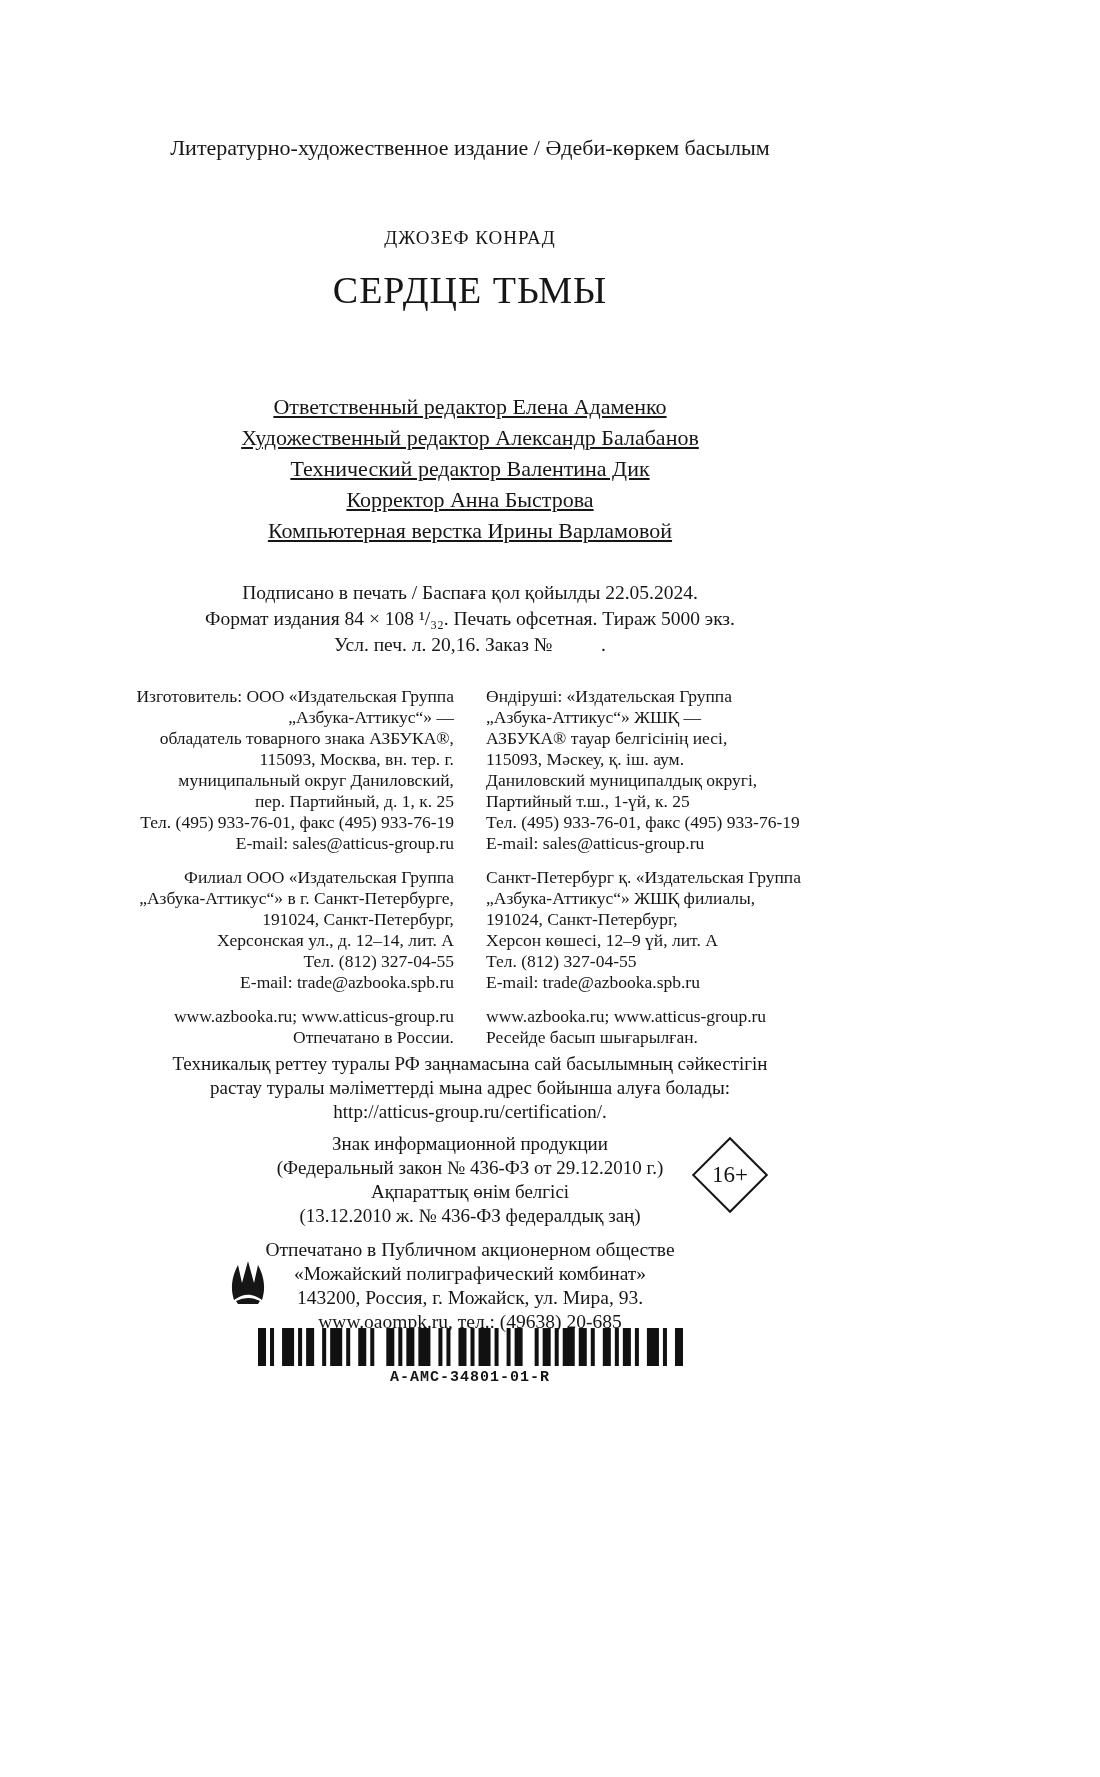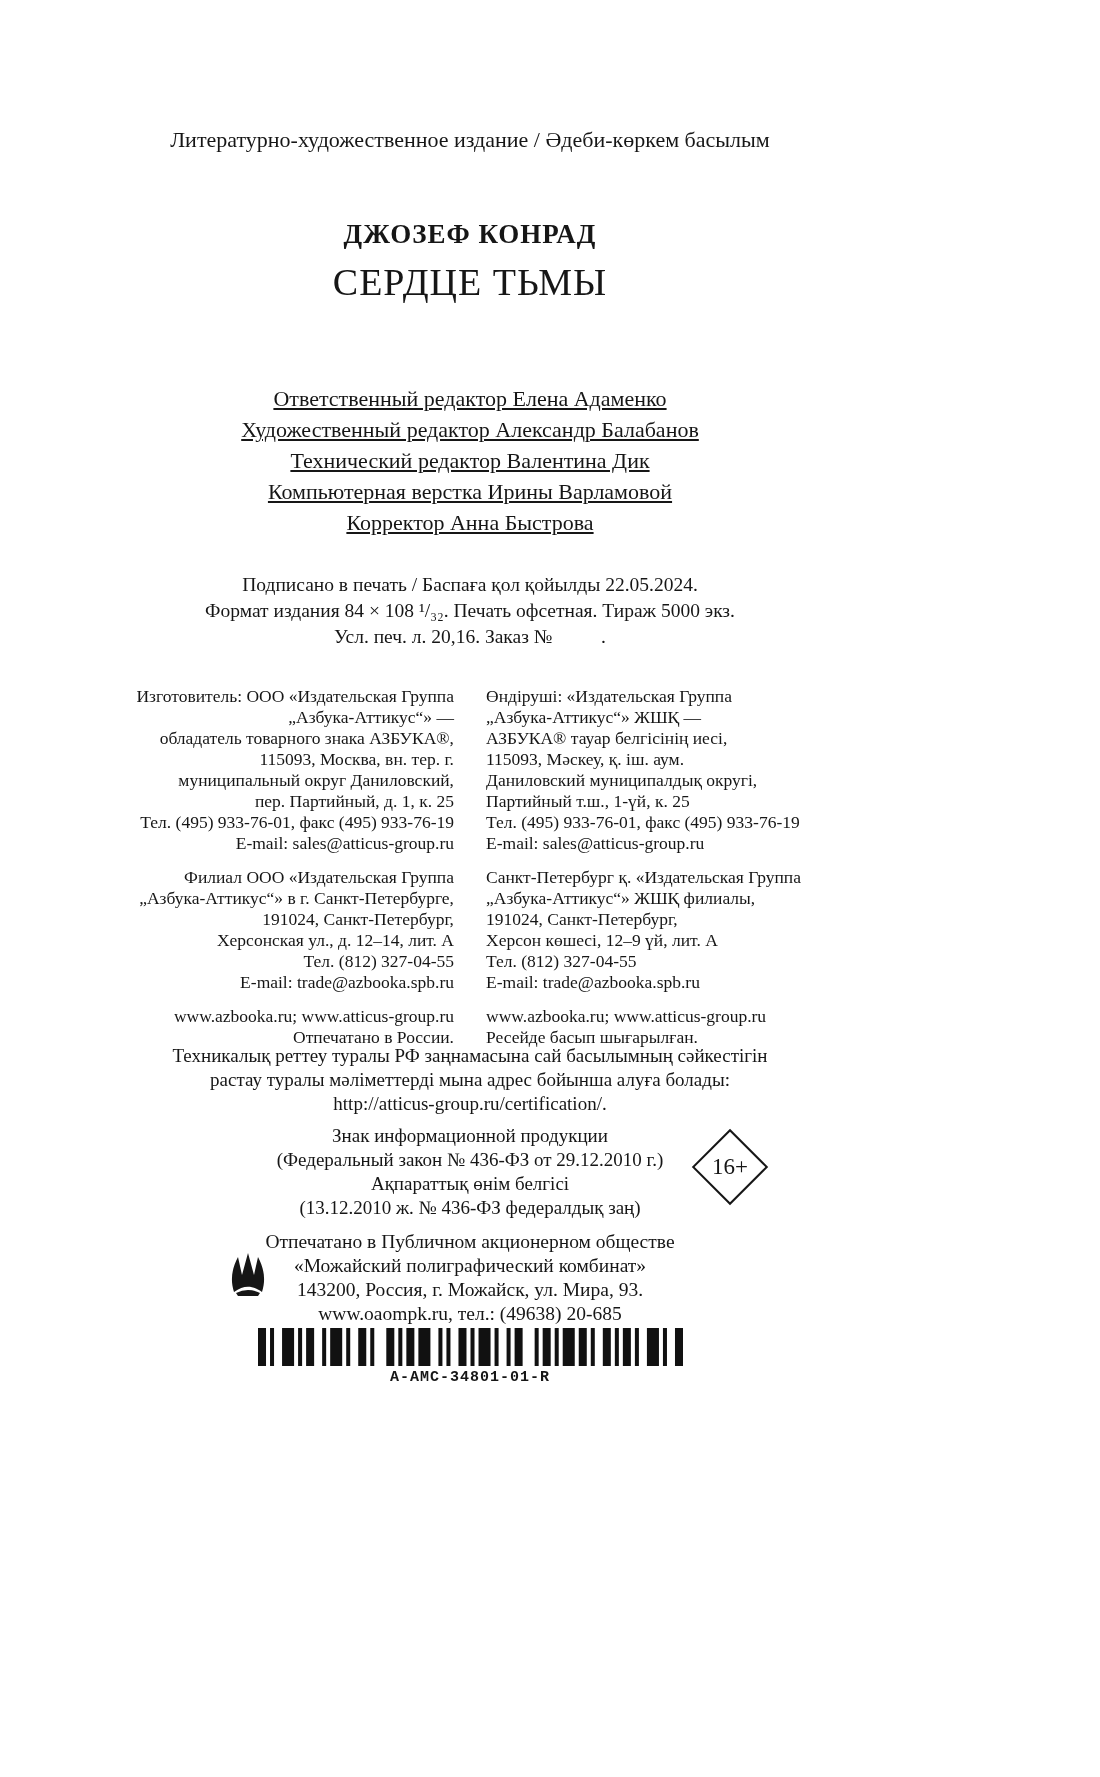--- a/index.html
+++ b/index.html
@@ -1,22 +1,22 @@
 <!DOCTYPE html>
 <html><head>
 <meta charset="utf-8">
 <style>
   html,body{margin:0;padding:0;background:#ffffff;}
   .page{position:relative;width:1100px;height:1777px;background:#ffffff;color:#161616;
         font-family:"Liberation Serif","DejaVu Serif",serif;overflow:hidden;}
   .content{position:absolute;left:110px;top:0;width:720px;height:1777px;}
   .abs{position:absolute;left:0;width:720px;}
-  .center{text-align:center;}
+  .center{text-align:center;margin-top:8px;}
   .edition-line{top:127px;font-size:22px;}
-  .author{top:219px;font-size:27px;letter-spacing:1px;font-weight:bold;}
+  .author{top:219px;font-size:19px;letter-spacing:1px;}
   .title{top:260px;font-size:38px;letter-spacing:1px;}
   .credits{top:383px;font-size:22px;line-height:31px;text-decoration:underline;}
   .print-details{top:572px;font-size:19.5px;line-height:26px;}
   .columns{top:686px;display:flex;font-size:17.5px;line-height:21px;}
   .col{width:352px;}
   .col-ru{text-align:right;margin-right:32px;}
   .col-kz{text-align:left;}
   .para{margin-bottom:13px;}
   .para:last-child{margin-bottom:0;}
   .certification{top:1044px;font-size:19px;line-height:24px;}
@@ -41,22 +41,22 @@
 
     <div class="abs center edition-line">Литературно-художественное издание / Әдеби-көркем басылым</div>
 
     <div class="abs center author">ДЖОЗЕФ КОНРАД</div>
     <div class="abs center title">СЕРДЦЕ ТЬМЫ</div>
 
     <div class="abs center credits">
       <div>Ответственный редактор Елена Адаменко</div>
       <div>Художественный редактор Александр Балабанов</div>
       <div>Технический редактор Валентина Дик</div>
+      <div>Корректор Анна Быстрова</div>
       <div>Компьютерная верстка Ирины Варламовой</div>
-      <div>Корректор Анна Быстрова</div>
     </div>
 
     <div class="abs center print-details">
       <div>Подписано в печать / Баспаға қол қойылды 22.05.2024.</div>
       <div>Формат издания 84 × 108 ¹/₃₂. Печать офсетная. Тираж 5000 экз.</div>
       <div>Усл. печ. л. 20,16. Заказ №&nbsp;&nbsp;&nbsp;&nbsp;&nbsp;&nbsp;&nbsp;&nbsp;&nbsp;&nbsp;.</div>
     </div>
 
     <div class="abs columns">
       <div class="col col-ru">

